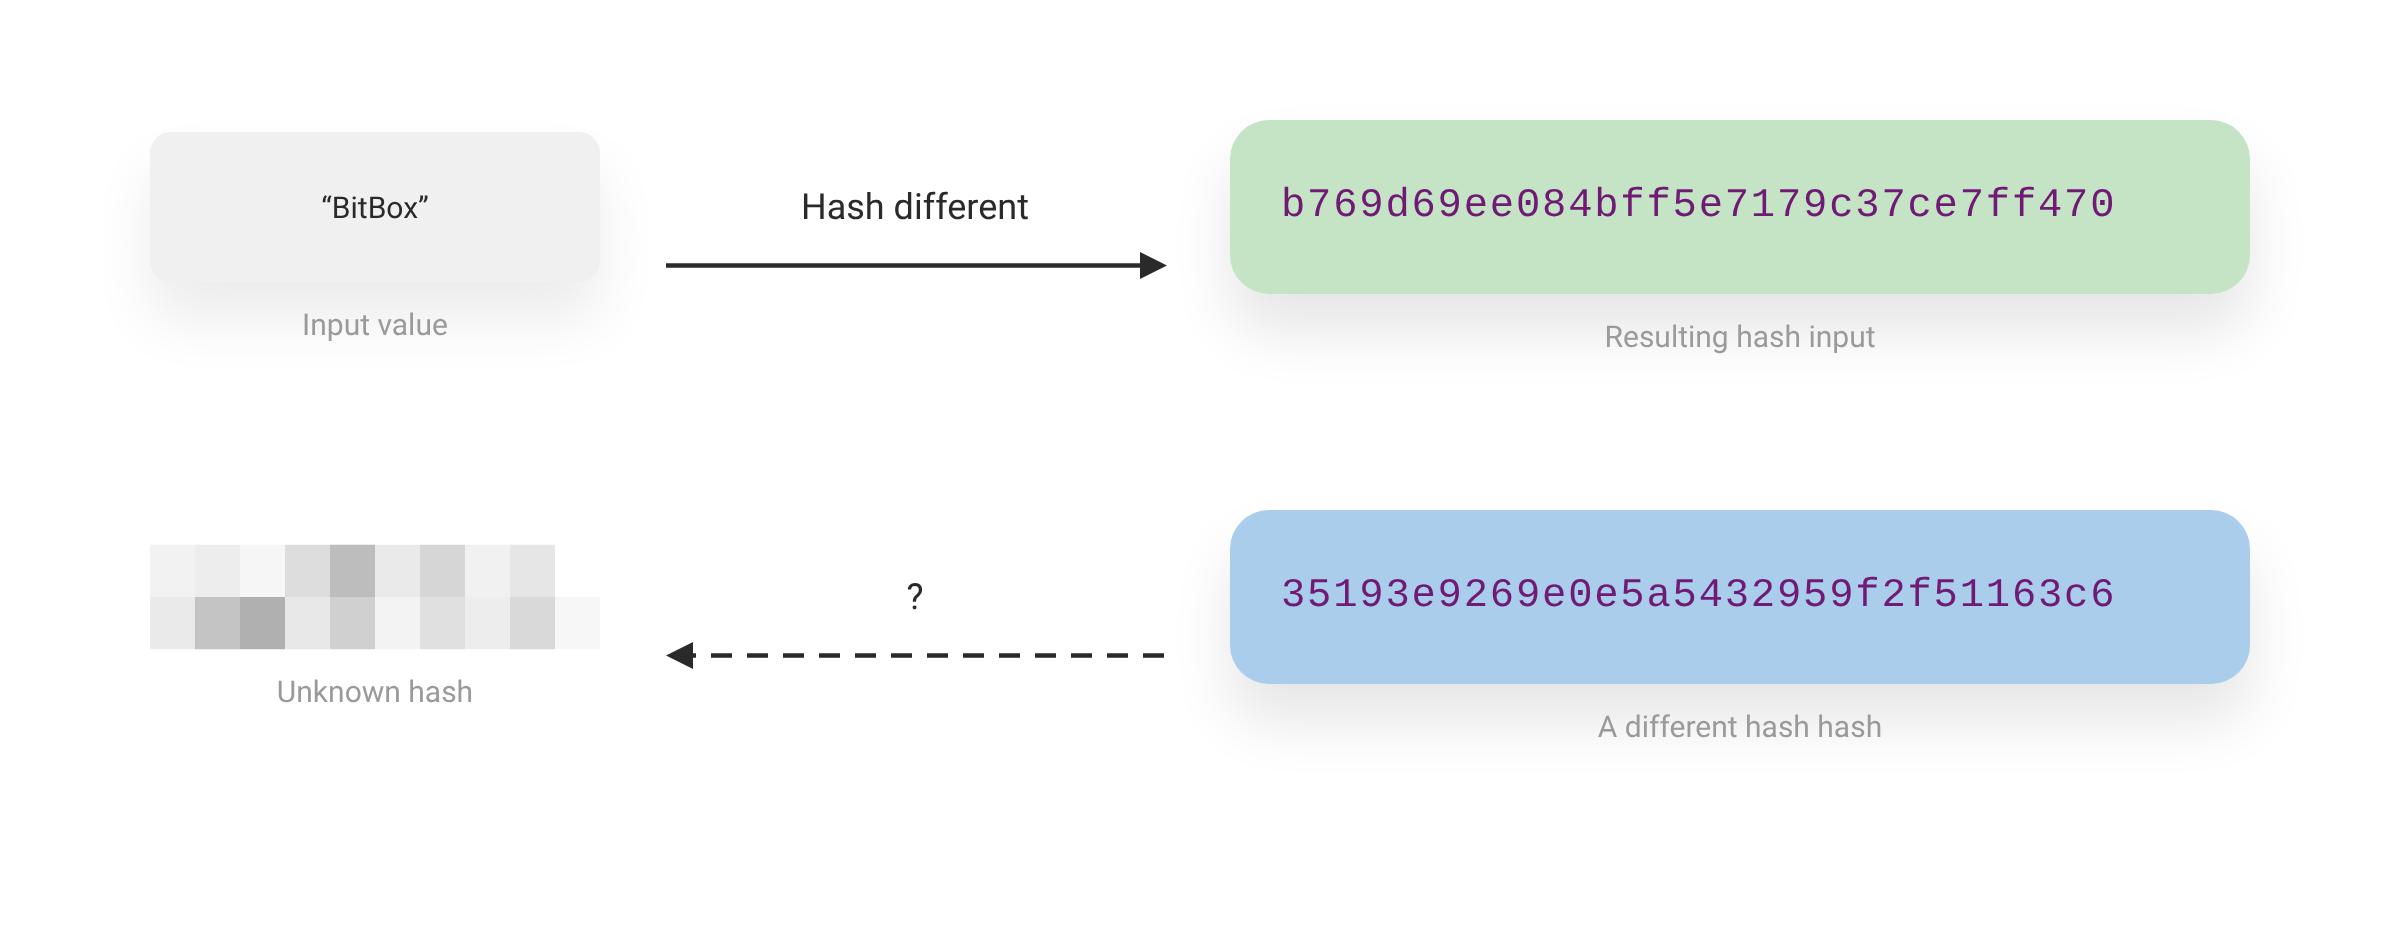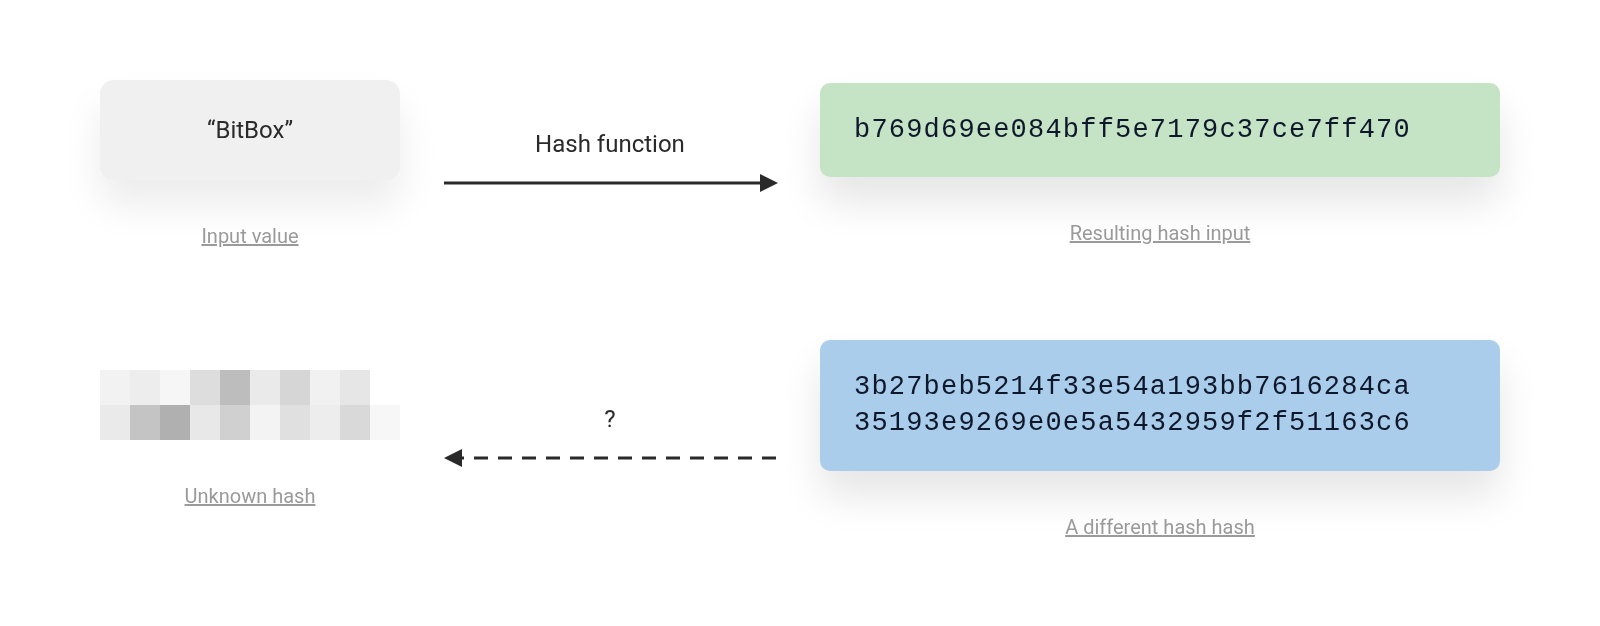--- a/index.html
+++ b/index.html
@@ -44,47 +44,46 @@
   }
 
   .input-box {
     width: 300px;
     height: 100px;
     background: #f0f0f0;
     border-radius: 14px;
     display: flex;
     align-items: center;
     justify-content: center;
-    font-size: 24px;
+    font-size: 20px;
     color: #2a2a2a;
     box-shadow: 0 25px 40px rgba(0,0,0,0.08);
   }
   .caption {
-    margin-top: 44px;
+    margin-top: 16px;
     font-size: 20px;
     color: #9a9a9a;
     text-align: right;
-    text-decoration: underline;
   }
 
   .arrow-label {
     font-size: 24px;
     color: #2a2a2a;
     margin-bottom: 10px;
   }
   .arrow-svg { width: 340px; height: 30px; }
 
   .hash-box {
     width: 680px;
-    padding: 29px 34px;
-    border-radius: 10px;
+    padding: 40px 34px;
+    border-radius: 26px;
     font-family: "SFMono-Regular", Consolas, "Liberation Mono", Menlo, monospace;
     font-size: 27px;
     line-height: 1.35;
-    color: #0f172a;
+    color: #701a75;
     letter-spacing: 1.2px;
     box-shadow: 0 25px 40px rgba(0,0,0,0.10);
     text-align: left;
     word-break: break-all;
   }
   .hash-green { background: #c5e4c6; }
   .hash-blue  { background: #a9cdea; }
 
   .mosaic {
     width: 300px;
@@ -98,21 +97,21 @@
 
 <div class="row row1">
   <div class="col-left">
     <div class="input-box">
       <span>“BitBox”</span>
     </div>
     <div class="caption">Input value</div>
   </div>
 
   <div class="col-mid">
-    <div class="arrow-label">Hash function</div>
+    <div class="arrow-label">Hash different</div>
     <svg class="arrow-svg" viewBox="0 0 340 30">
       <line x1="4" y1="15" x2="320" y2="15" stroke="#2a2a2a" stroke-width="3"></line>
       <polygon points="320,6 338,15 320,24" fill="#2a2a2a"></polygon>
     </svg>
   </div>
 
   <div class="col-right">
     <div class="hash-box hash-green">
       <div>b769d69ee084bff5e7179c37ce7ff470</div>
     </div>
@@ -152,18 +151,17 @@
   <div class="col-mid">
     <div class="arrow-label">?</div>
     <svg class="arrow-svg" viewBox="0 0 340 30">
       <line x1="336" y1="15" x2="22" y2="15" stroke="#2a2a2a" stroke-width="3" stroke-dasharray="14 10"></line>
       <polygon points="22,6 4,15 22,24" fill="#2a2a2a"></polygon>
     </svg>
   </div>
 
   <div class="col-right">
     <div class="hash-box hash-blue">
-      <div>3b27beb5214f33e54a193bb7616284ca</div>
       <div>35193e9269e0e5a5432959f2f51163c6</div>
     </div>
     <div class="caption">A different hash hash</div>
   </div>
 </div>
 
 </body></html>

